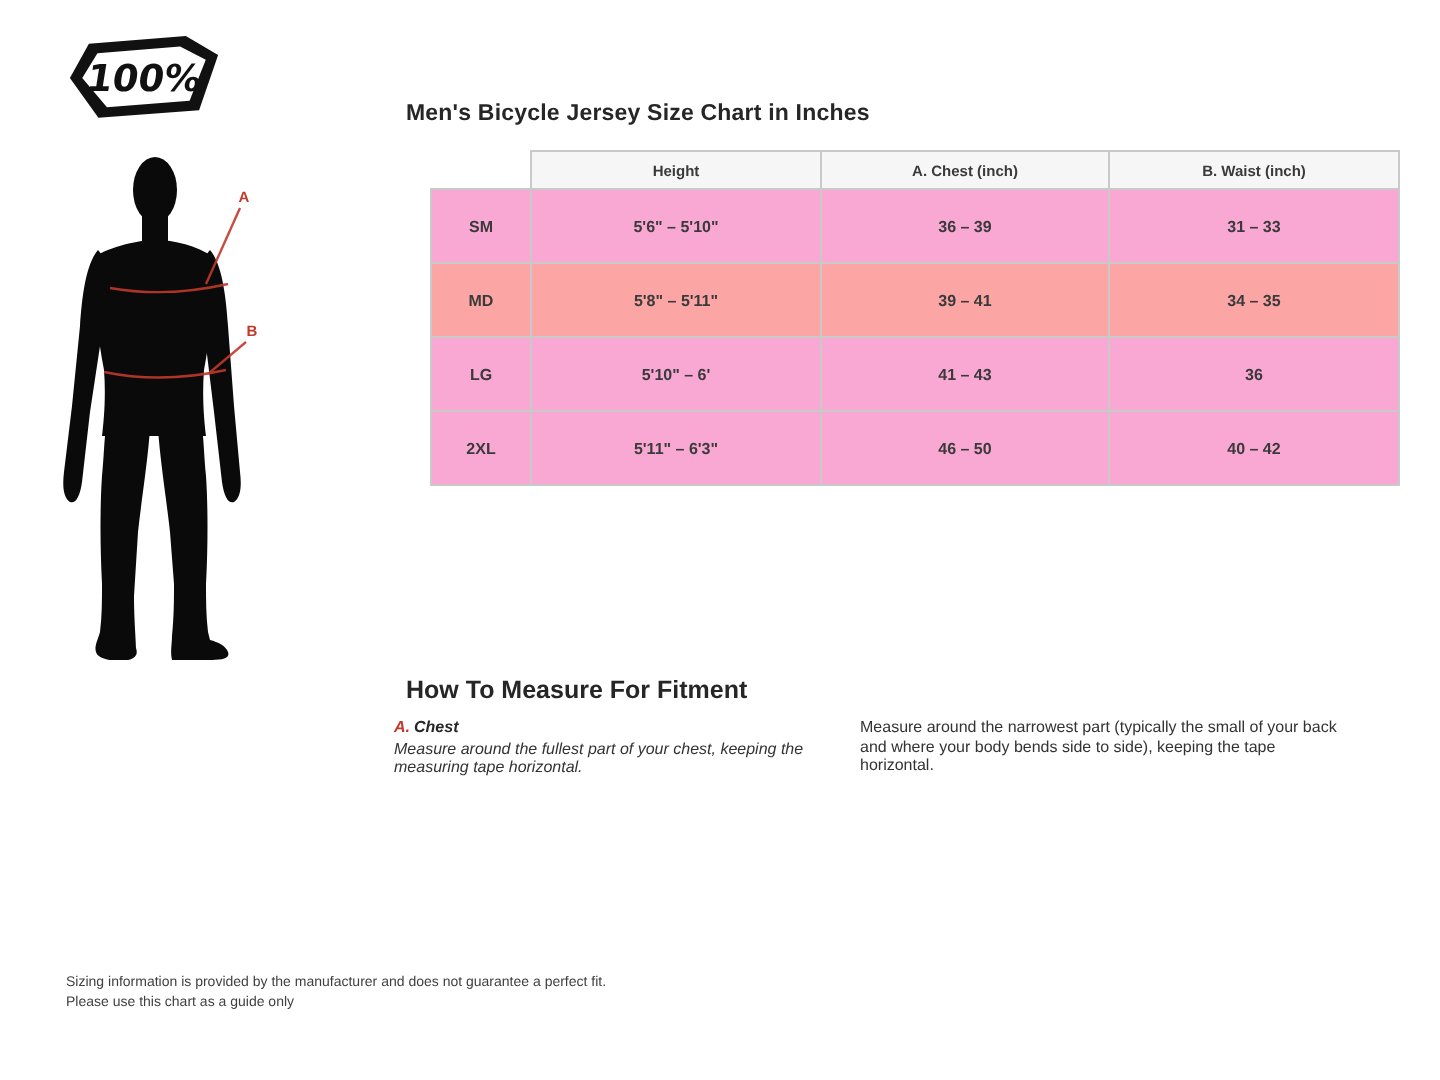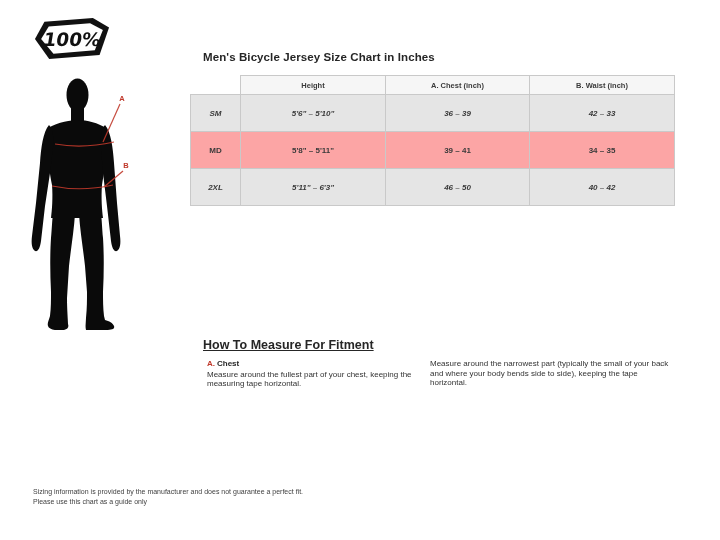--- a/index.html
+++ b/index.html
@@ -11,45 +11,45 @@
   .logo { position:absolute; left:34px; top:14px; width:76px; height:48px; }
 
   
   .title {
     position:absolute; left:203px; top:51px;
     font-size:11.5px; font-weight:bold; color:#262626; letter-spacing:.1px;
   }
 
   
   .size-table {
-    position:absolute; left:190px; top:75px; width:484px;
+    position:absolute; left:215px; top:75px; width:484px;
     border-collapse:collapse; table-layout:fixed;
   }
   .size-table th, .size-table td {
     border:1px solid #c9c9c9; text-align:center; vertical-align:middle;
     font-weight:bold; color:#3a3a3a; padding:0;
   }
   .size-table th { height:18px; font-size:7.5px; background:#f6f6f6; }
   .size-table td { height:36px; font-size:8px; background:#fca5a5; }
   .size-table .corner { border:none; background:#ffffff; }
-  .size-table tr.alt td { background:#e5e5e5;font-style:italic; }
+  .size-table tr.alt td { background:#f9a8d4; }
 
   
   .figure-svg { position:absolute; left:28px; top:78px; width:135px; height:252px; }
 
   
   .measure-heading {
     position:absolute; left:203px; top:338px;
-    font-size:12.5px; font-weight:bold; color:#262626;text-decoration:underline;
+    font-size:12.5px; font-weight:bold; color:#262626;
   }
   .measure-col {
     position:absolute; top:359px; font-size:8px; line-height:9.5px; color:#333;
   }
   .measure-col .sub-head { font-weight:bold; color:#262626; margin-bottom:1px; }
-  .col-a { left:207px; width:224px; }
+  .col-a { left:197px; width:224px;font-style:italic; }
   .col-b { left:430px; width:240px; }
   .red { color:#c0392b; margin-right:2px; }
 
   
   .footer {
     position:absolute; left:33px; top:487px;
     font-size:7px; line-height:9.5px; color:#3f3f3f;
   }
 </style>
 </head>
@@ -108,27 +108,33 @@
         <th>Height</th>
         <th>A. Chest (inch)</th>
         <th>B. Waist (inch)</th>
       </tr>
     </thead>
     <tbody>
       <tr class="alt">
         <td>SM</td>
         <td>5'6" – 5'10"</td>
         <td>36 – 39</td>
-        <td>42 – 33</td>
+        <td>31 – 33</td>
       </tr>
       <tr>
         <td>MD</td>
         <td>5'8" – 5'11"</td>
         <td>39 – 41</td>
         <td>34 – 35</td>
+      </tr>
+      <tr class="alt">
+        <td>LG</td>
+        <td>5'10" – 6'</td>
+        <td>41 – 43</td>
+        <td>36</td>
       </tr>
       <tr class="alt">
         <td>2XL</td>
         <td>5'11" – 6'3"</td>
         <td>46 – 50</td>
         <td>40 – 42</td>
       </tr>
     </tbody>
   </table>
 

